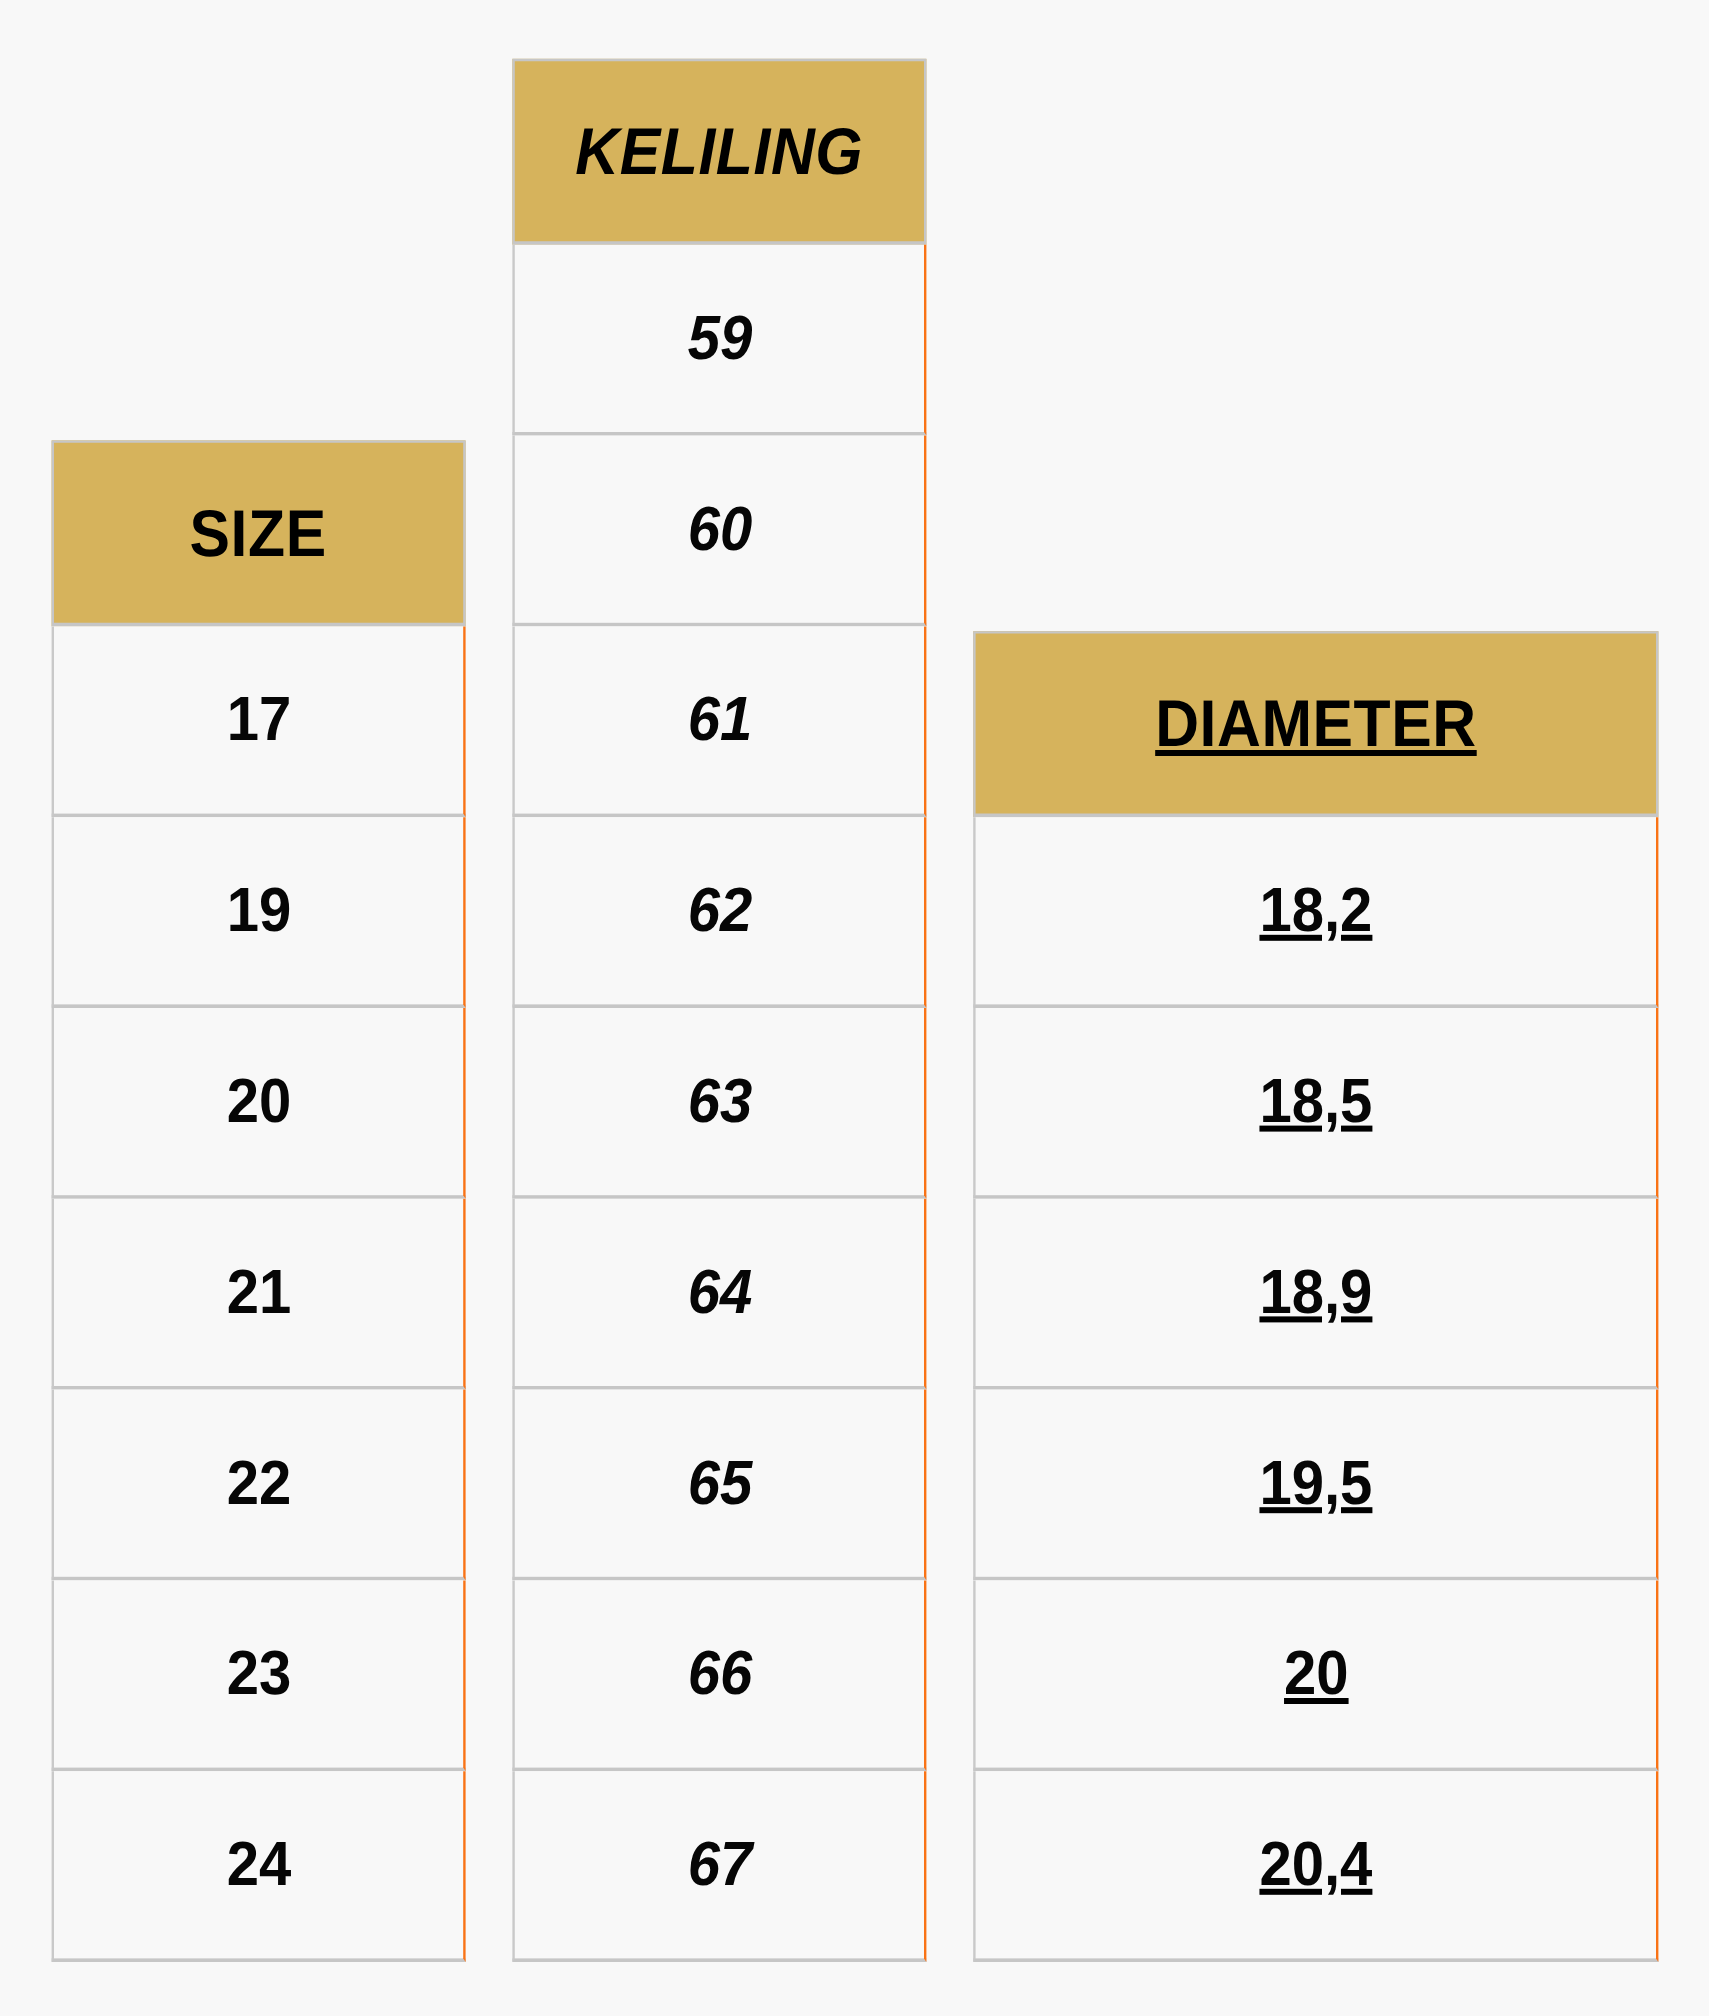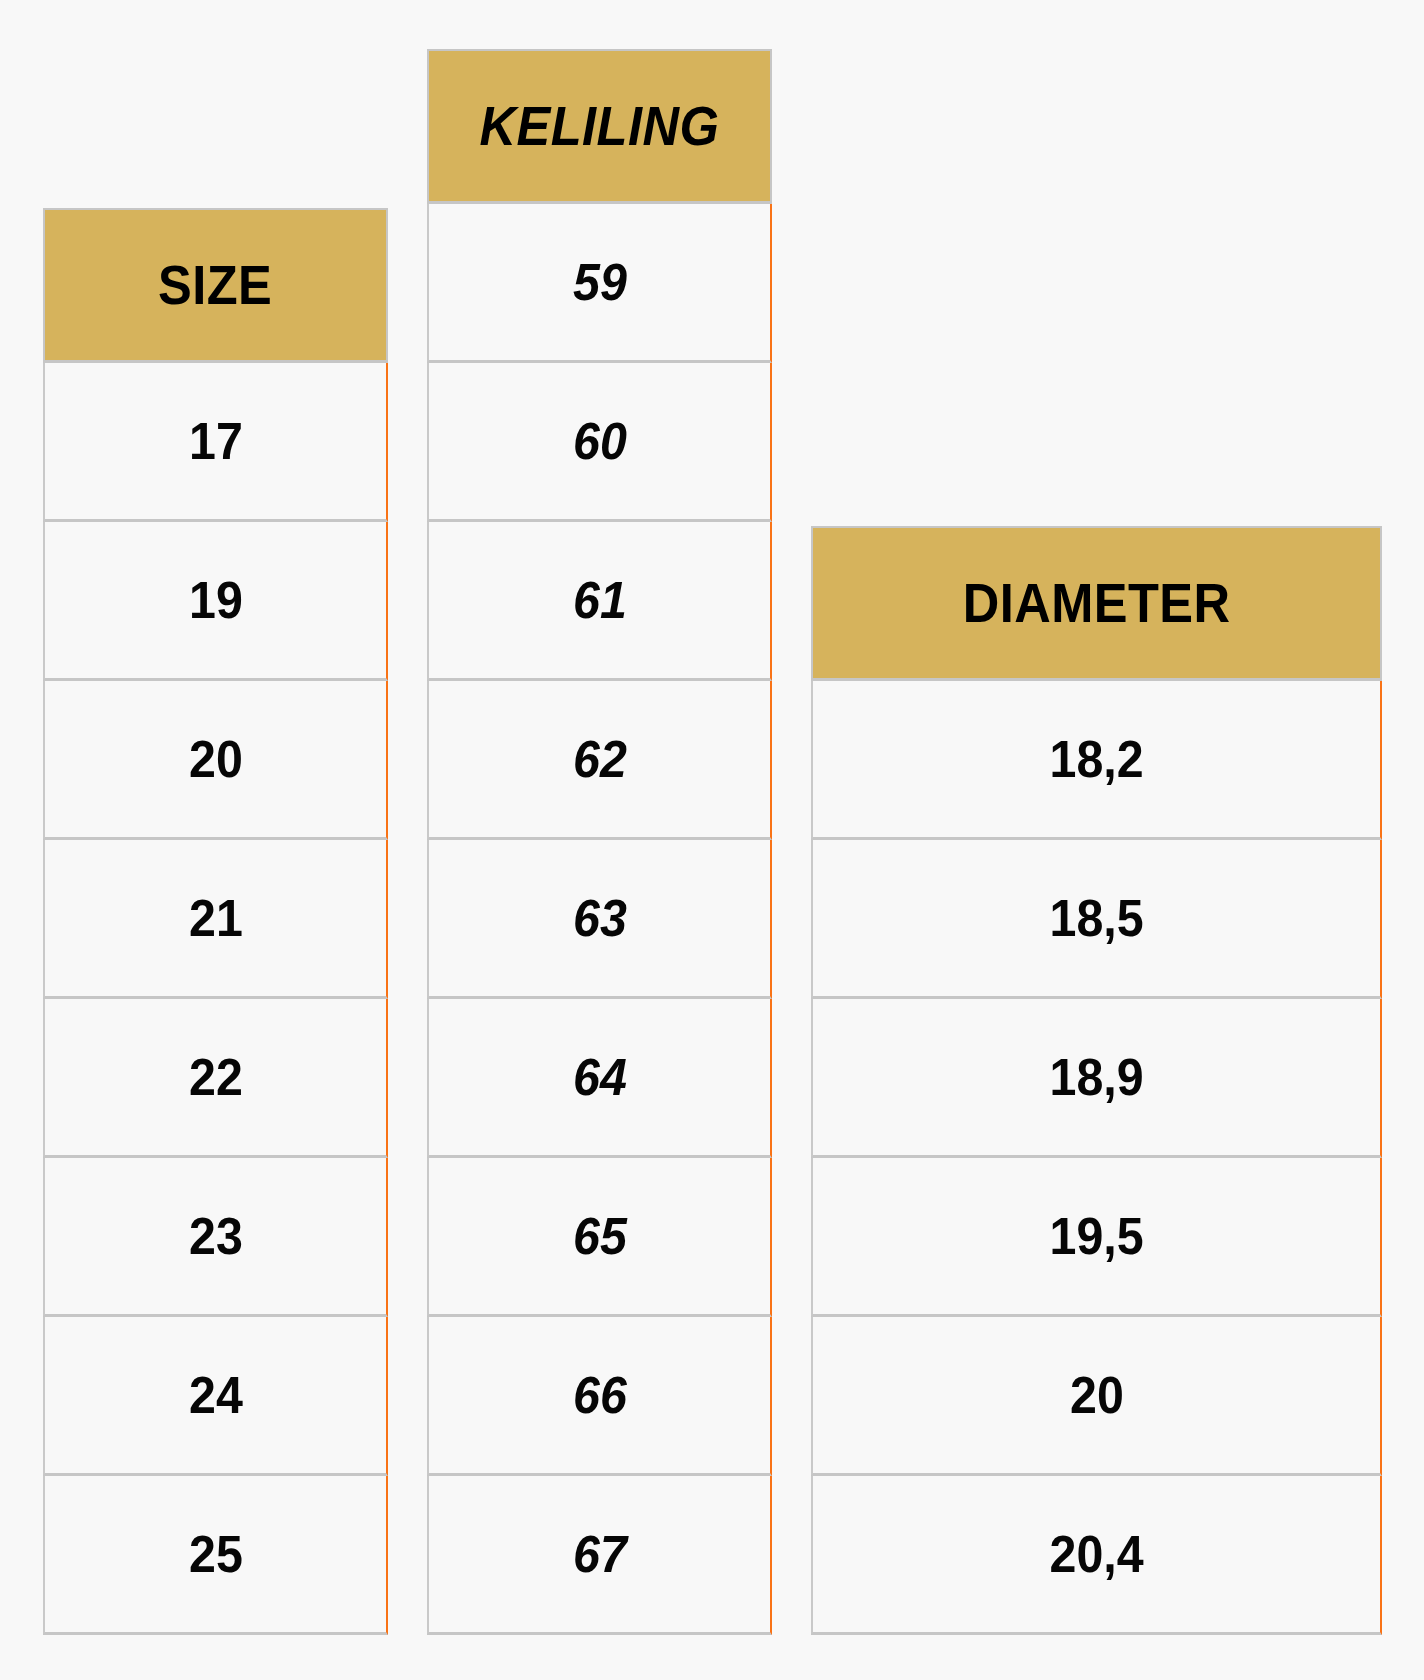--- a/index.html
+++ b/index.html
@@ -28,21 +28,21 @@
   }
 
   .chart-column {
     flex: 1 1 0;
     display: flex;
     flex-direction: column;
   }
 
   .col-size   { flex-grow: 345; }
   .col-middle { flex-grow: 345; font-style: italic; }
-  .col-wide   { flex-grow: 571; }
+  .col-wide   { flex-grow: 571; text-decoration: underline; }
 
   .chart-header {
     background: #D6B35C;
     border: 2px solid #C6C6C6;
     border-bottom: 3px solid #C6C6C6;
     height: 155px;
     box-sizing: border-box;
     display: flex;
     align-items: center;
     justify-content: center;
@@ -100,23 +100,20 @@
       </div>
     <div class="chart-cell">
         <span class="cell-value">22</span>
       </div>
     <div class="chart-cell">
         <span class="cell-value">23</span>
       </div>
     <div class="chart-cell">
         <span class="cell-value">24</span>
       </div>
-    <div class="chart-cell">
-        <span class="cell-value">25</span>
-      </div>
   </div>
 
   <div class="chart-column col-middle">
     <div class="chart-header">
       <span class="header-label">KELILING</span>
     </div>
     <div class="chart-cell">
         <span class="cell-value">59</span>
       </div>
     <div class="chart-cell">

